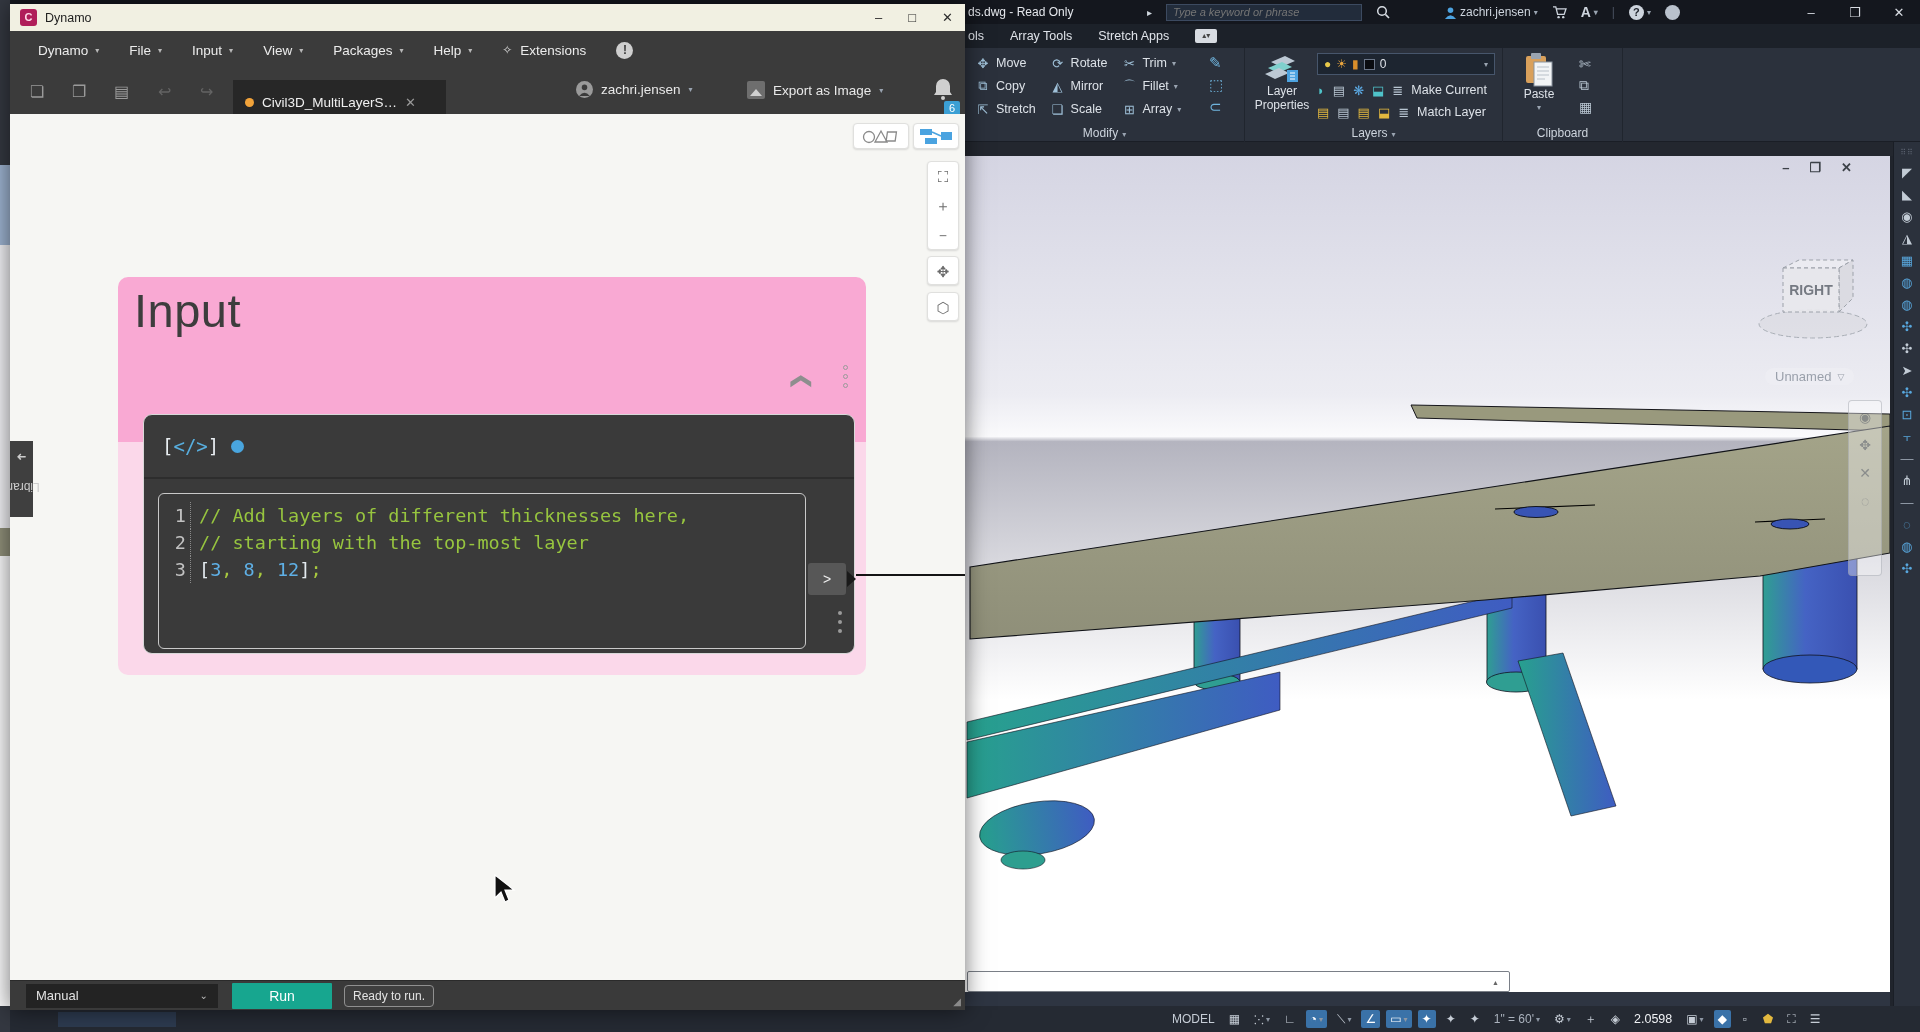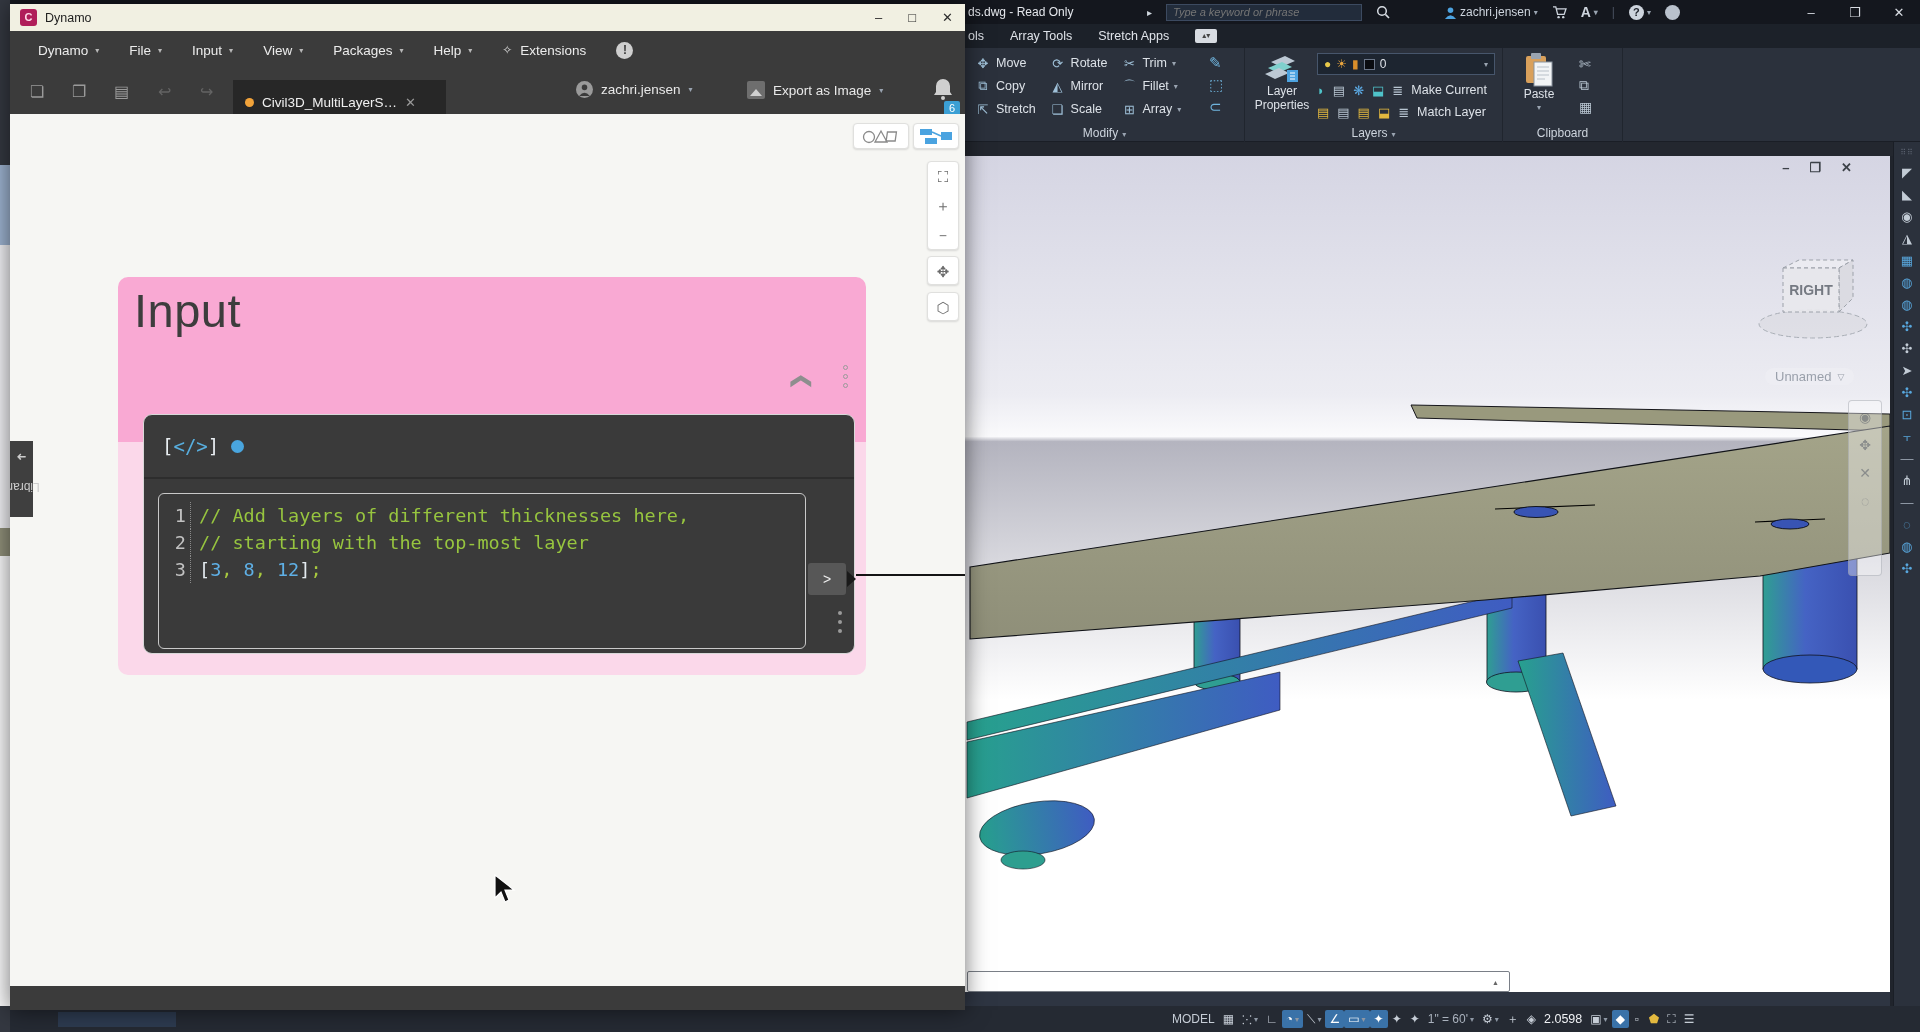--- a/index.html
+++ b/index.html
@@ -65,21 +65,21 @@
   #right-strip { left:1893px; top:142px; width:27px; height:864px; background:#2b313c;
      border-left:1px solid #1a1e26; display:flex; flex-direction:column; align-items:center;
      gap:9px; padding-top:6px; }
   #right-strip .grip { color:#5b6370; font-size:8px; letter-spacing:1px; }
   #right-strip .g { font-size:13px; line-height:13px; }
   #right-strip .w { color:#c3ccd6; } #right-strip .b { color:#58a7dd; } #right-strip .dv { color:#9aa4b1; }
 
   #acad-statusbar { left:0; top:1006px; width:1920px; height:26px; background:#252a33;
      display:flex; align-items:center; }
   #coord-box { position:absolute; left:58px; top:1012px; width:118px; height:15px; background:#2d3b50; }
-  #sb-items { position:absolute; left:1168px; top:1006px; height:26px; display:flex; align-items:center; }
+  #sb-items { position:absolute; left:1168px; top:1006px; height:26px; display:flex; align-items:center; gap:6px; }
   .sb-it { display:flex; align-items:center; gap:2px; padding:2px 4px; border-radius:2px;
            color:#c6cdd6; font-size:12px; min-width:16px; justify-content:center; }
   .sb-it.active { background:#3a72a8; color:#fff; }
   .sb-it.yellow { color:#e3b93f; }
   .sb-it.white { color:#f0f2f5; font-size:12.5px; }
   .sb-it .caret { color:#8d97a4; }
 
   
   #left-sliver { left:0; top:0; width:10px; height:1032px; background:#343841; }
   .sliver-seg { position:absolute; left:0; width:10px; }
@@ -701,15 +701,24 @@
             </div>
         </div>
       </div>
       <div id="wire"></div>
 
       <svg id="cursor" width="24" height="30" viewBox="0 0 24 30">
         <polygon points="2,1 2,24 8,18 12,28 16,26 12,16 21,16" fill="#111" stroke="#fff" stroke-width="1.2"></polygon>
         </svg>
     </div>
 
+    <div class="abs" id="dyn-bottombar">
+      <div id="run-mode">
+        <span>Manual</span>
+          <span style="font-size:10px;color:#bbb;">⌄</span>
+      </div>
+      <button id="run-btn">Run</button>
+      <span id="run-status">Ready to run.</span>
+      <span id="dyn-grip">◢</span>
+    </div>
   </div>
 
 </div>
 
 </body></html>

